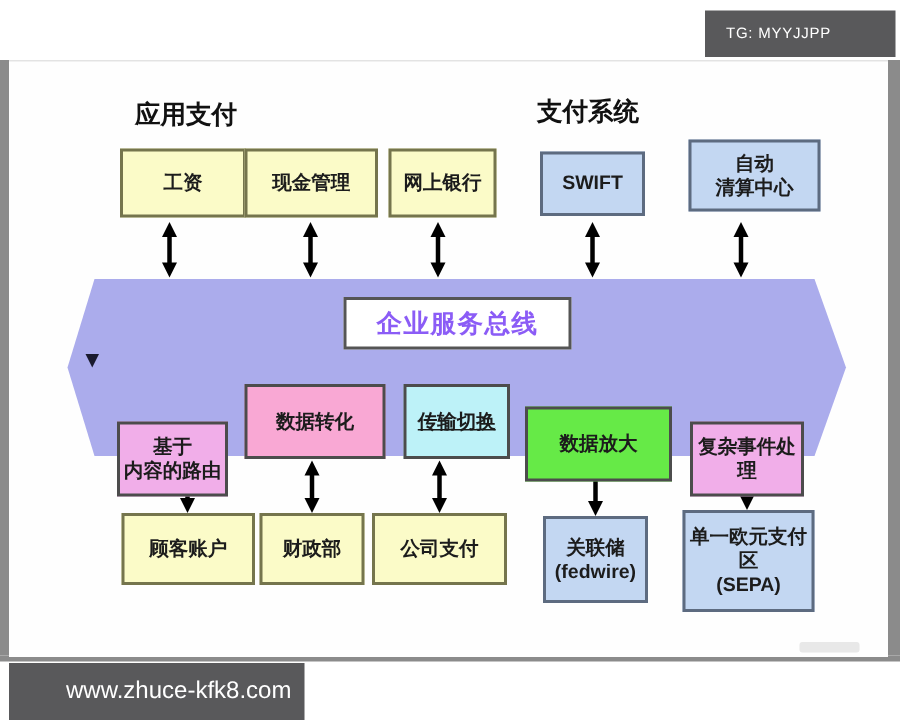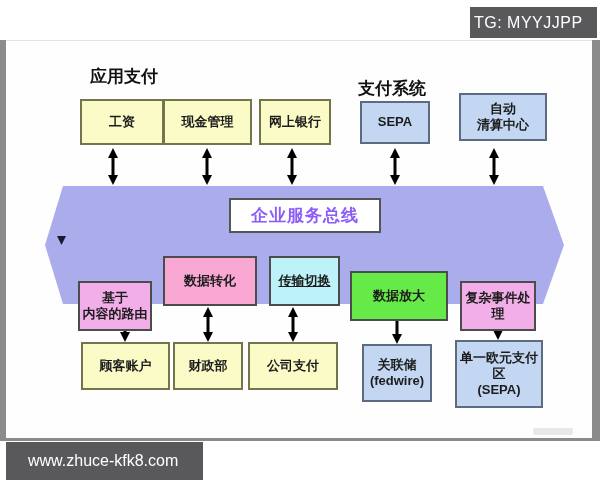--- a/index.html
+++ b/index.html
@@ -11,26 +11,26 @@
   .strip{position:absolute;background:#8b8b8b;}
   .strip-left{left:0;top:40px;width:6px;height:397px;}
   .strip-right{left:592px;top:40px;width:8px;height:397px;}
   .strip-bottom{left:0;top:437px;width:600px;height:4px;}
   .slide{position:absolute;left:6px;top:40px;width:586px;height:397px;background:#fefefe;border-top:1px solid #e3e3e3;}
   
   .badge{
     position:absolute;background:#59595b;color:#ffffff;display:flex;align-items:center;
     box-sizing:border-box;
   }
-  .badge-tg{left:470px;top:7px;width:127px;height:31px;font-size:16px;padding-left:4px;letter-spacing:.5px;}
-  .badge-site{left:6px;top:442px;width:197px;height:38px;font-size:16px;padding-left:22px;}
+  .badge-tg{left:470px;top:7px;width:127px;height:31px;font-size:10px;padding-left:14px;letter-spacing:.5px;}
+  .badge-site{left:6px;top:442px;width:197px;height:38px;font-size:16px;padding-left:38px;}
   
   .section-header{position:absolute;font-size:17px;font-weight:bold;color:#111;}
   .hdr-left{left:90px;top:65px;}
-  .hdr-right{left:358px;top:77px;}
+  .hdr-right{left:358px;top:63px;}
   
   .layer{position:absolute;left:0;top:0;width:600px;height:480px;}
   
   .node{
     position:absolute;box-sizing:border-box;display:flex;align-items:center;justify-content:center;
     text-align:center;font-size:13px;font-weight:600;color:#1c1c1c;line-height:1.25;
     white-space:pre-line;padding:2px;
   }
   .yellow{background:#fbfbc8;border:2px solid #75754d;}
   .blue{background:#c3d7f2;border:2px solid #5d6b80;}
@@ -116,21 +116,21 @@
         <polygon points="493,330 503,330 498,340" stroke="none"></polygon>
     </g>
   </g>
 </svg>
 
 <div class="esb-label">企业服务总线</div>
 
 <div class="node yellow" style="left:80px;top:99px;width:84px;height:46px">工资</div>
 <div class="node yellow" style="left:163px;top:99px;width:89px;height:46px">现金管理</div>
 <div class="node yellow" style="left:259px;top:99px;width:72px;height:46px">网上银行</div>
-<div class="node blue" style="left:360px;top:101px;width:70px;height:43px">SEPA</div>
+<div class="node blue" style="left:360px;top:101px;width:70px;height:43px">SWIFT</div>
 <div class="node blue" style="left:459px;top:93px;width:88px;height:48px">自动
 清算中心</div>
 
 <div class="node pink" style="left:78px;top:256px;width:74px;height:50px">基于
 内容的路由</div>
 <div class="node yellowgreen" style="left:163px;top:256px;width:94px;height:50px">数据转化</div>
 <div class="node cyan" style="left:269px;top:256px;width:71px;height:50px">传输切换</div>
 <div class="node green" style="left:350px;top:271px;width:98px;height:50px">数据放大</div>
 <div class="node pink" style="left:460px;top:256px;width:76px;height:50px">复杂事件处
 理</div>

